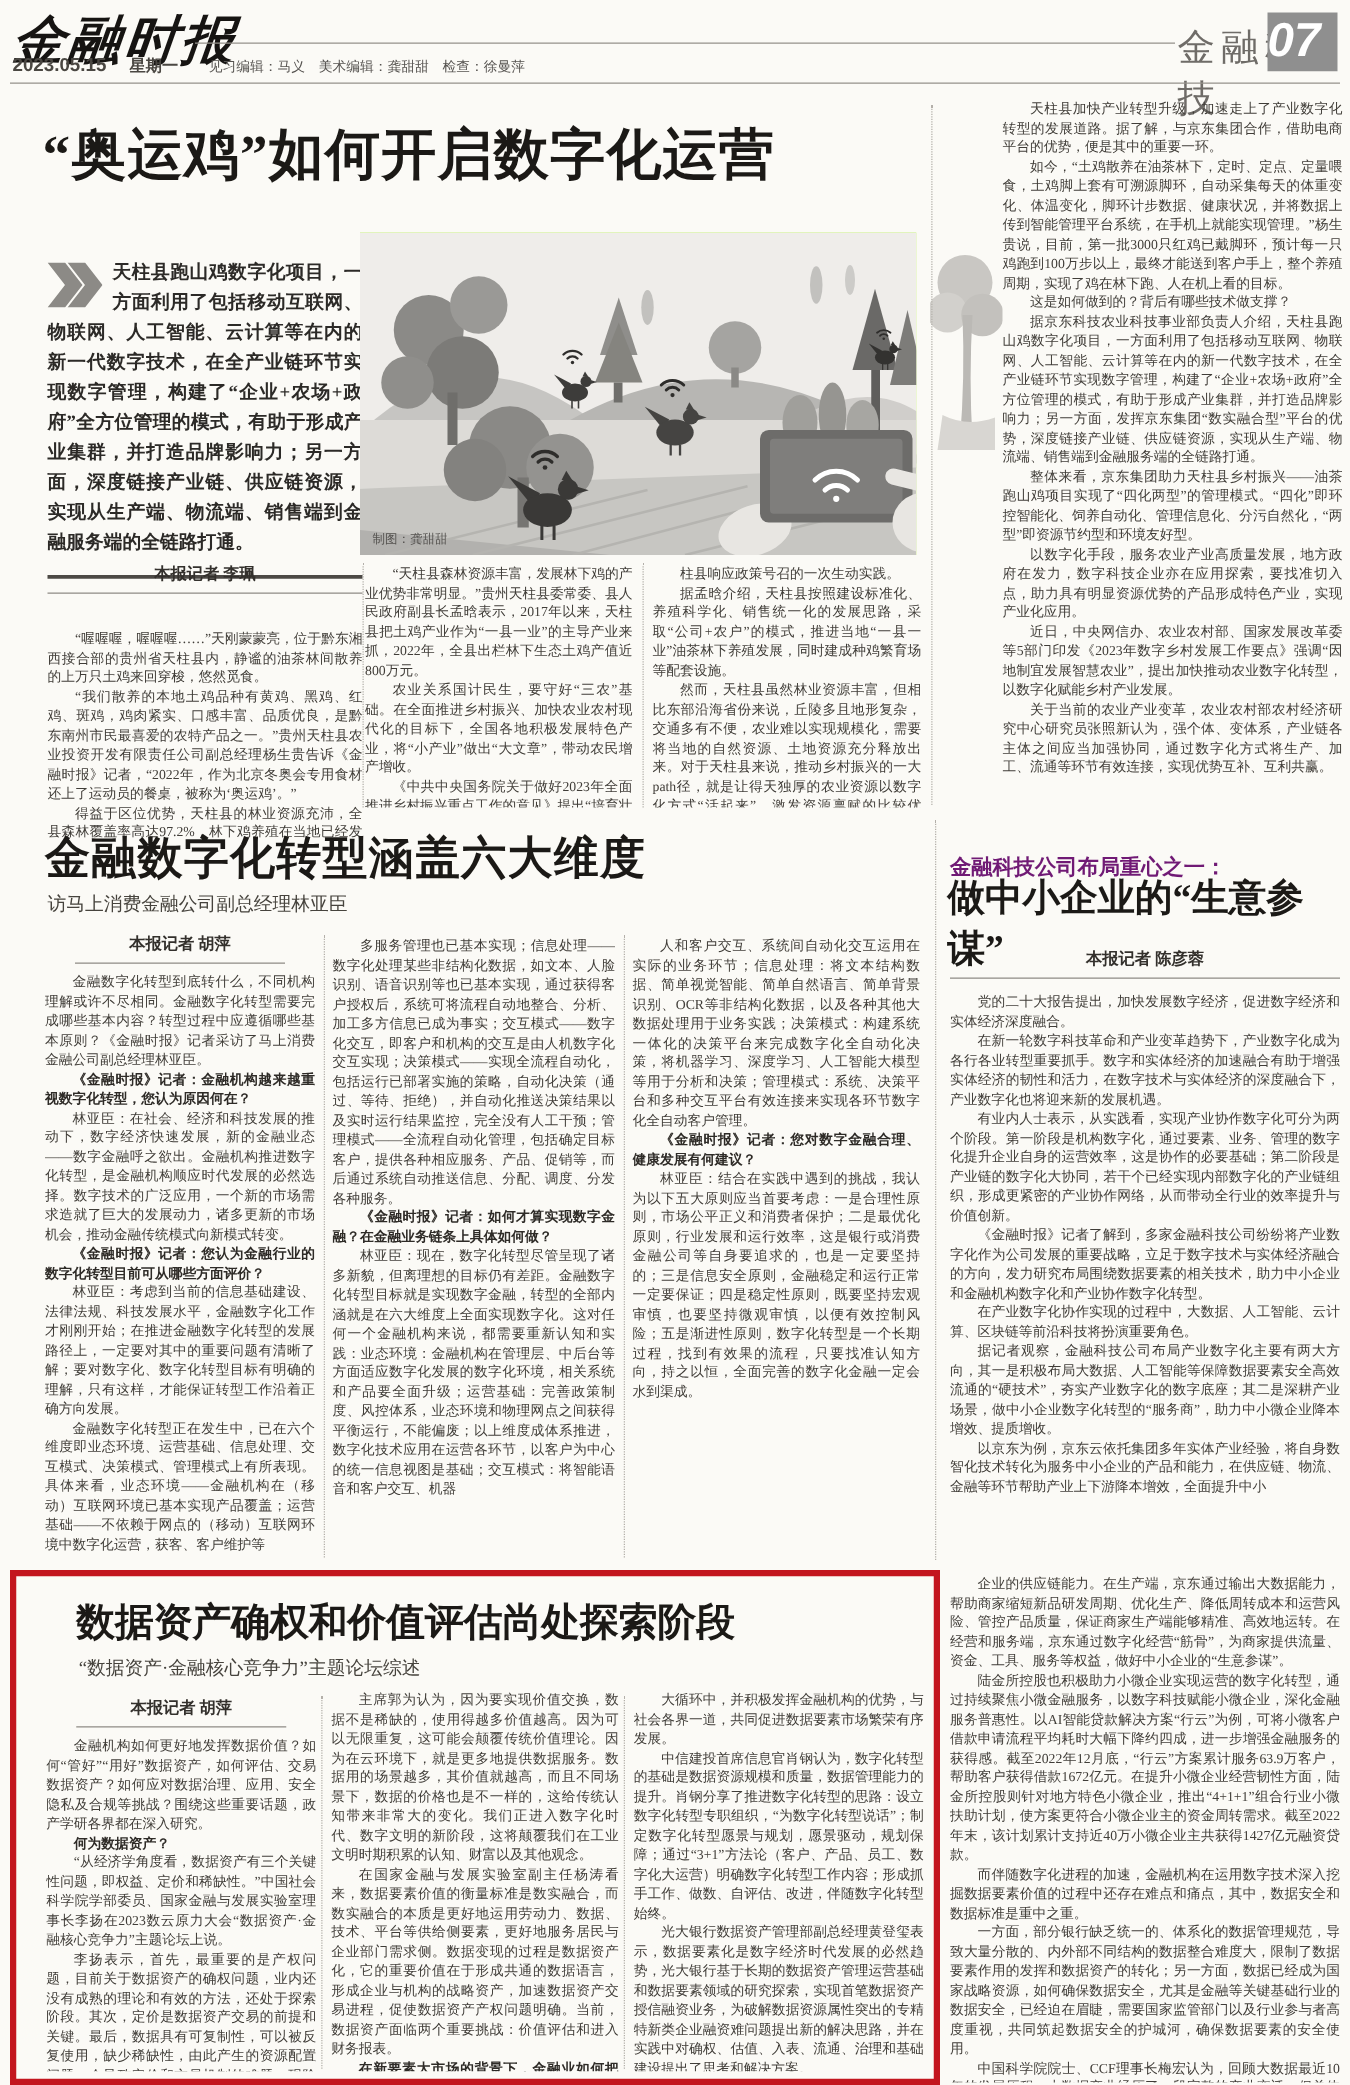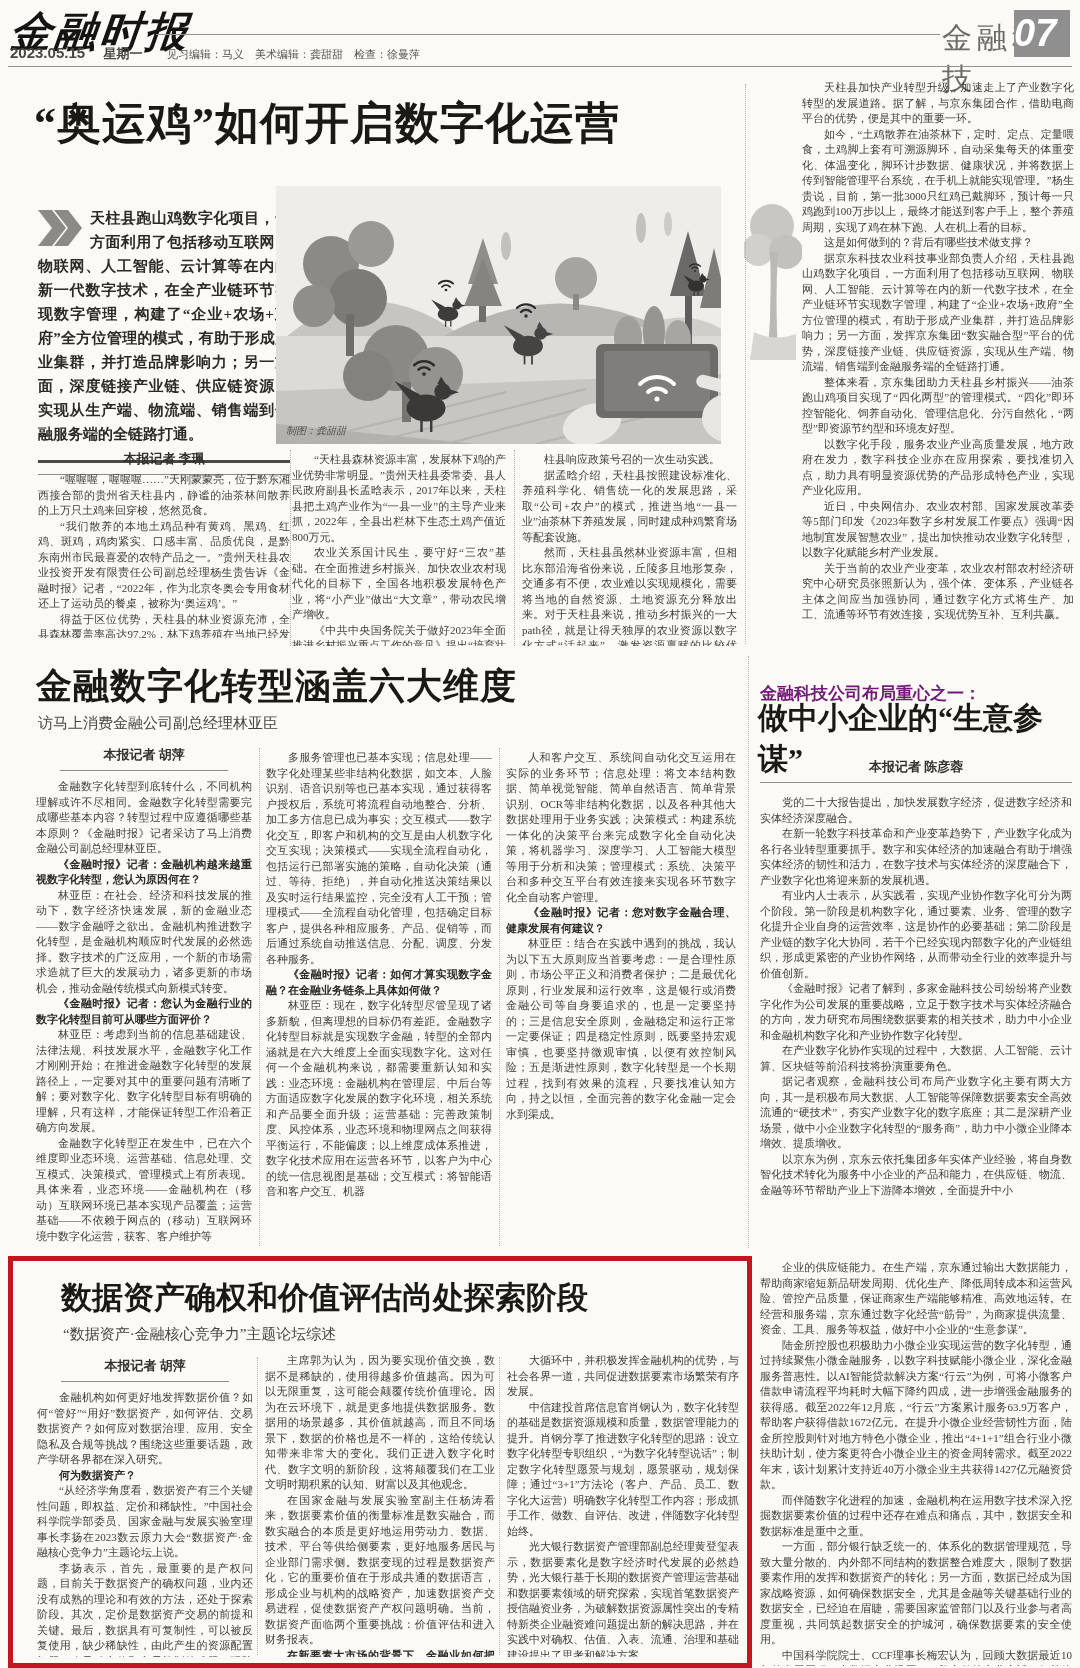--- a/index.html
+++ b/index.html
@@ -27,22 +27,22 @@
   .byline{text-align:center;font-weight:bold;font-size:13px;color:#33302c;padding-bottom:6px;
           border-bottom:1px solid #8f8b85;width:78%;margin:0 auto 8px auto;}
   .vdot{border-left:1px dotted #b3afa9;width:0;}
   
   .h1{left:34px;top:94px;width:700px;font-size:44px;font-weight:900;letter-spacing:1px;color:#1b1916;}
   .introbox{left:38px;top:206px;width:252px;}
   .intro-text{font-size:15px;font-weight:bold;line-height:24px;color:#2c2a27;text-align:justify;
               border-bottom:3px solid #4c4945;padding-bottom:14px;}
   .chev{float:left;margin:4px 8px 0 0;}
   .byline1{left:38px;top:450px;width:252px;}
-  .a1-left{left:38px;top:472px;width:252px;height:166px;}
-  .illus{left:276px;top:186px;width:445px;height:258px;background:#bef264;font-style:italic;}
+  .a1-left{left:38px;top:504px;width:252px;height:166px;}
+  .illus{left:288px;top:186px;width:445px;height:258px;background:#bef264;}
   .illus-caption{position:absolute;left:10px;bottom:6px;font-size:10px;color:#555350;
                  font-family:"Liberation Sans","DejaVu Sans",sans-serif;}
   .a1-mid1{left:292px;top:452px;width:214px;height:194px;}
   .a1-mid2{left:522px;top:452px;width:215px;height:194px;}
   .a1-right{left:802px;top:80px;width:272px;height:566px;}
   .gutter-tree{left:744px;top:192px;}
   
   .h2{left:36px;top:662px;width:660px;font-size:36px;font-weight:900;letter-spacing:1px;color:#1b1916;}
   .a2-sub{left:38px;top:714px;font-size:15px;color:#46433d;}
   .a2-c1{left:36px;top:746px;width:216px;height:500px;}

